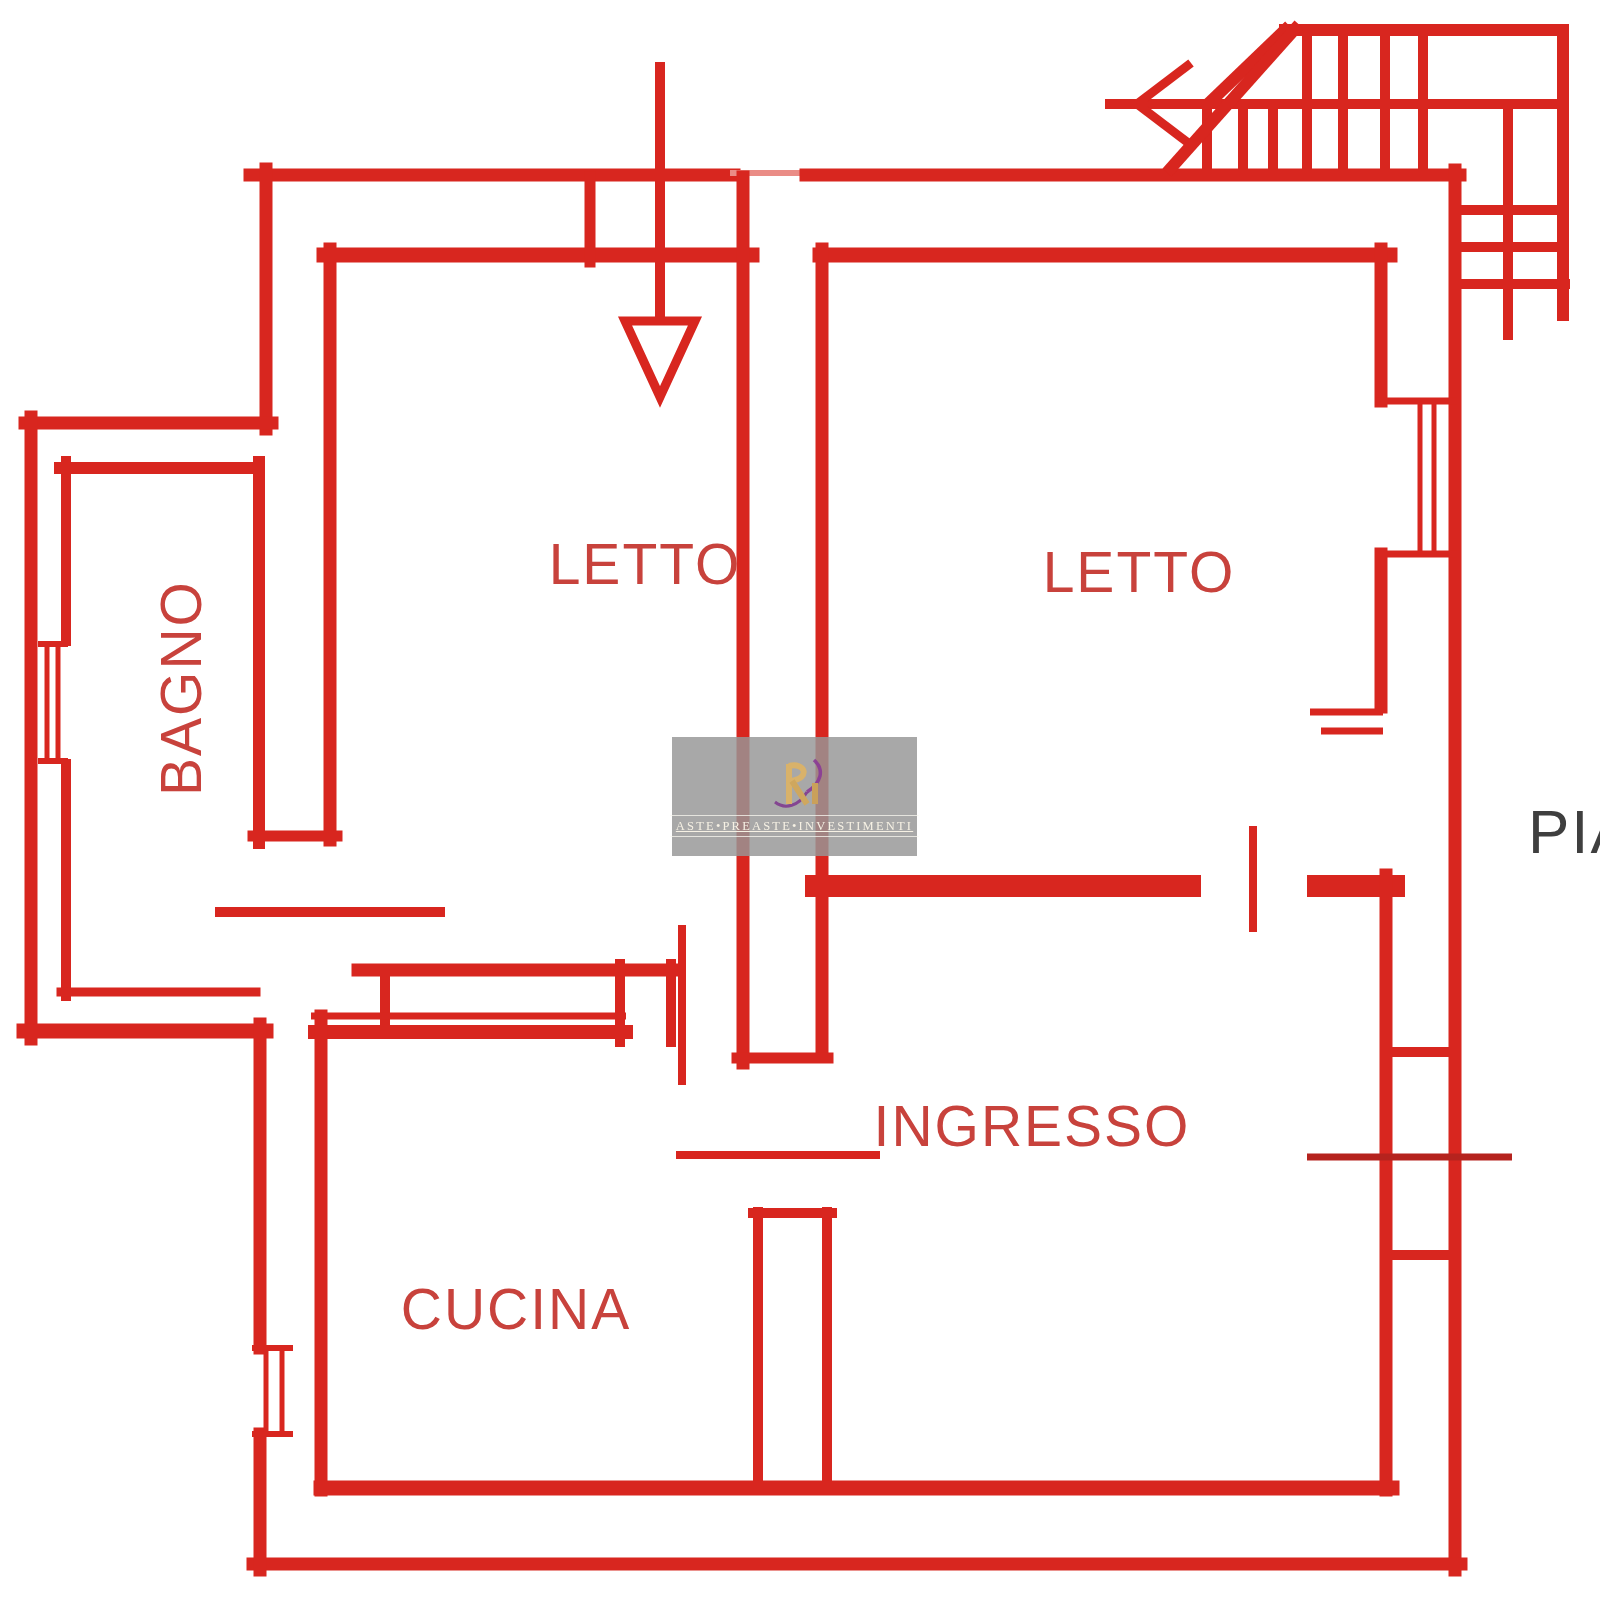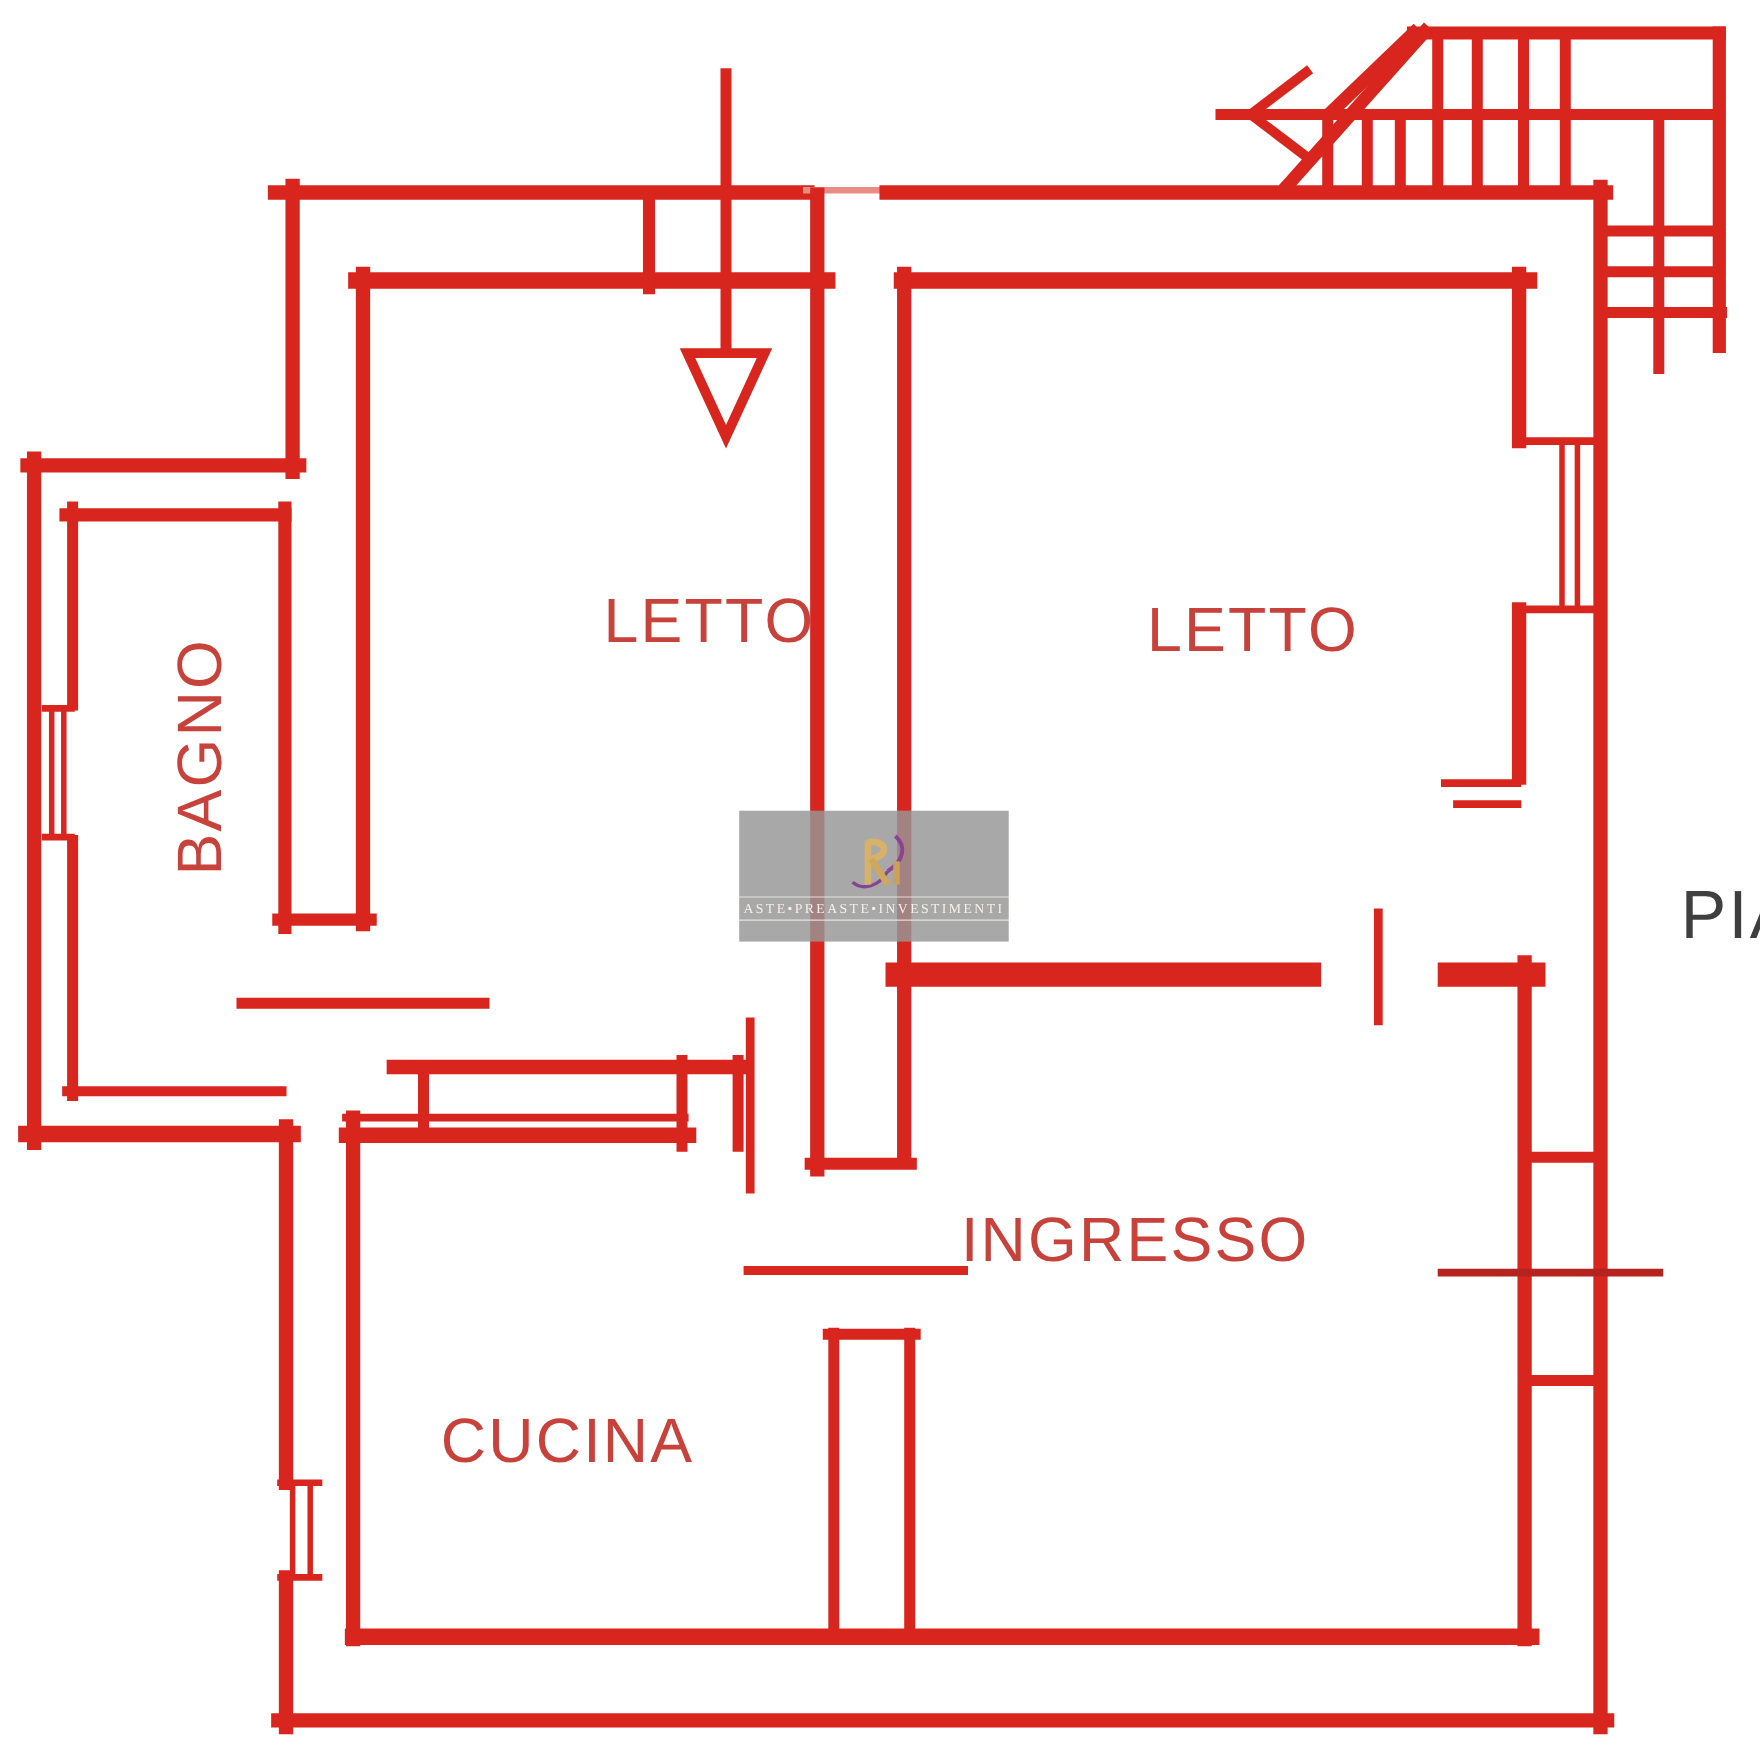--- a/index.html
+++ b/index.html
@@ -11,21 +11,21 @@
   .dark{stroke:#b5231e;fill:none;stroke-linecap:butt;}
   .light{stroke:#ea8c86;fill:none;stroke-linecap:butt;}
   .room-label{fill:#c8423c;font-size:57px;letter-spacing:2px;font-family:"Liberation Sans",sans-serif;}
   .floor-label{fill:#3f3f3f;font-size:62px;letter-spacing:2px;font-family:"Liberation Sans",sans-serif;}
   .watermark{position:absolute;left:672px;top:737px;width:245px;height:119px;
              background:rgba(150,150,150,0.83);display:flex;flex-direction:column;
              align-items:center;justify-content:center;gap:1px;}
   .wm-text{font-family:"Liberation Serif",serif;font-size:12.5px;color:#f6f1e4;
            letter-spacing:2.2px;white-space:nowrap;padding:3px 6px 2px 6px;
            border-top:1px solid rgba(250,248,240,0.75);
-           border-bottom:1px solid rgba(250,248,240,0.75);}
+           border-bottom:1px solid rgba(250,248,240,0.75);text-decoration:underline;}
 </style>
 </head>
 <body>
 
 <div class="canvas">
 
 <svg class="plan" width="1600" height="1600" viewBox="0 0 1600 1600">
 
   <g>
     <line class="wall" x1="250" y1="175" x2="734" y2="175" stroke-width="13"></line>

